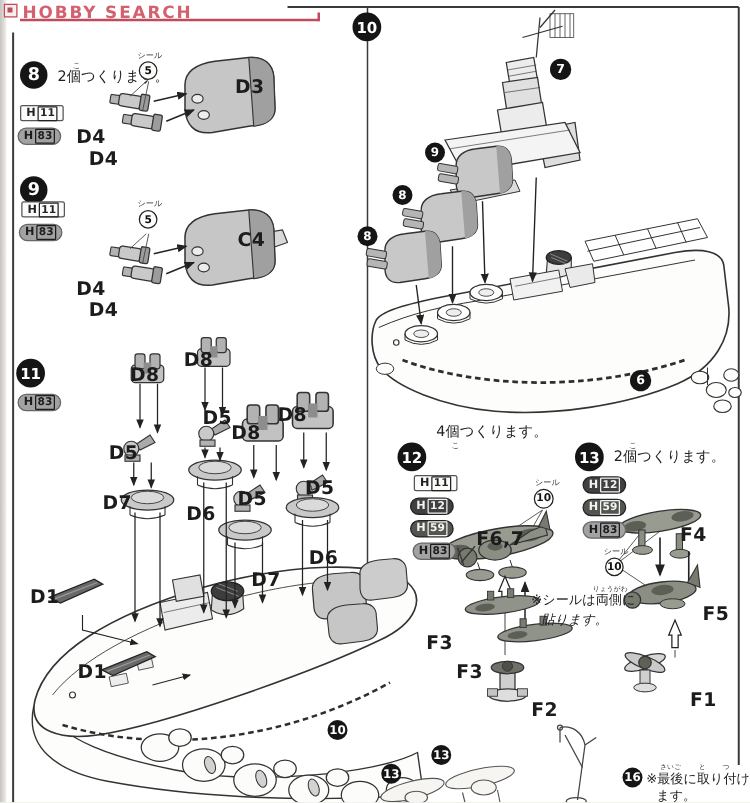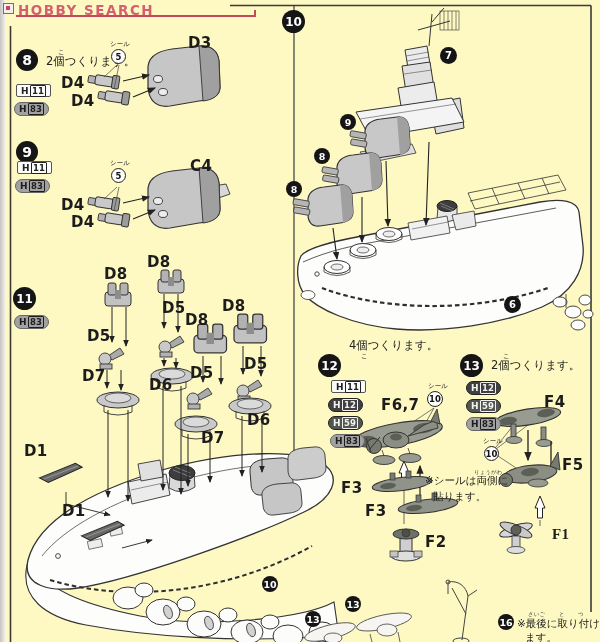--- a/index.html
+++ b/index.html
@@ -1,22 +1,22 @@
 <!DOCTYPE html>
 <html><head>
 <meta charset="utf-8">
 <style>
   html,body{margin:0;padding:0;background:#e8e6e2;}
-  .page{position:relative;width:600px;height:642px;background:#fef9c3;overflow:hidden;
+  .page{position:relative;width:600px;height:642px;background:#ffffff;overflow:hidden;
         font-family:"DejaVu Sans","Liberation Sans",sans-serif;color:#1e1e1e;}
   .edge{position:absolute;left:0;top:0;width:5px;height:642px;
         background:linear-gradient(90deg,#c7c4c0,#efeeea);}
   svg.art{position:absolute;left:0;top:0;}
   .txt{position:absolute;white-space:nowrap;line-height:1.1;}
-  .plabel{font-size:15px;font-weight:600;letter-spacing:.4px;color:#1c1c1c;}
+  .plabel{font-size:15px;font-weight:600;letter-spacing:.4px;color:#1c1c1c;margin-top:26px;}
   .note{font-size:11.5px;color:#222;}
   .small-note{font-size:10.5px;color:#222;}
   .tiny{font-size:6.5px;color:#333;}
   .stepcirc{position:absolute;background:#151515;color:#fff;border-radius:50%;
             display:flex;align-items:center;justify-content:center;font-weight:bold;}
   .c22{width:22px;height:22px;font-size:14px;}
   .c23{width:23px;height:23px;font-size:12px;}
   .c17{width:17px;height:17px;font-size:10px;}
   .c16{width:16px;height:16px;font-size:9.5px;}
   .sealcirc{position:absolute;width:15px;height:15px;background:#fdfdfc;border:1.4px solid #222;
@@ -483,21 +483,21 @@
       <span>H</span>
       <span class="n">83</span>
     </span>
   <span class="txt tiny" style="left:428px;top:383px;">シール</span>
   <div class="sealcirc" style="left:427px;top:391px;width:16px;height:16px;">10</div>
   <span class="txt plabel" style="left:381px;top:397px;">F6,7</span>
   <span class="txt plabel" style="left:341px;top:480px;">F3</span>
   <span class="txt plabel" style="left:365px;top:503px;">F3</span>
   <span class="txt plabel" style="left:425px;top:534px;text-align:center;">F2</span>
   <span class="txt small-note" style="left:425px;top:475px;">※シールは両側に</span>
-  <span class="txt small-note" style="left:433px;top:491px;">貼ります。</span>
+  <span class="txt small-note" style="left:433px;top:491px;font-style:italic;">貼ります。</span>
   <span class="txt tiny" style="left:474px;top:469px;font-size:5.5px;">りょうがわ</span>
 
   <div class="stepcirc c23" style="left:460px;top:354px;">13</div>
   <span class="txt note" style="left:491px;top:359px;">2個つくります。</span>
   <span class="txt tiny" style="left:503px;top:353px;">こ</span>
   <span class="chip chip-dark" style="left:466px;top:381px;">
       <span>H</span>
       <span class="n">12</span>
     </span>
   <span class="chip chip-dark59" style="left:466px;top:399px;">
@@ -505,21 +505,21 @@
       <span class="n">59</span>
     </span>
   <span class="chip chip-gray" style="left:466px;top:417px;">
       <span>H</span>
       <span class="n">83</span>
     </span>
   <span class="txt tiny" style="left:483px;top:438px;">シール</span>
   <div class="sealcirc" style="left:484px;top:446px;">10</div>
   <span class="txt plabel" style="left:544px;top:394px;">F4</span>
   <span class="txt plabel" style="left:562px;top:457px;">F5</span>
-  <span class="txt plabel" style="left:552px;top:526px;font-family:Liberation Serif, serif;">F1</span>
+  <span class="txt plabel" style="left:552px;top:526px;">F1</span>
 
   <div class="stepcirc c16" style="left:305px;top:611px;">13</div>
   <div class="stepcirc c16" style="left:345px;top:596px;">13</div>
   <div class="stepcirc c16" style="left:498px;top:614px;">16</div>
   <span class="txt small-note" style="left:517px;top:618px;">※最後に取り付け</span>
   <span class="txt small-note" style="left:525px;top:632px;">ます。</span>
   <span class="txt tiny" style="left:528px;top:611px;font-size:5.5px;">さいご</span>
   <span class="txt tiny" style="left:559px;top:611px;font-size:5.5px;">と</span>
   <span class="txt tiny" style="left:578px;top:611px;font-size:5.5px;">つ</span>
 </div>

